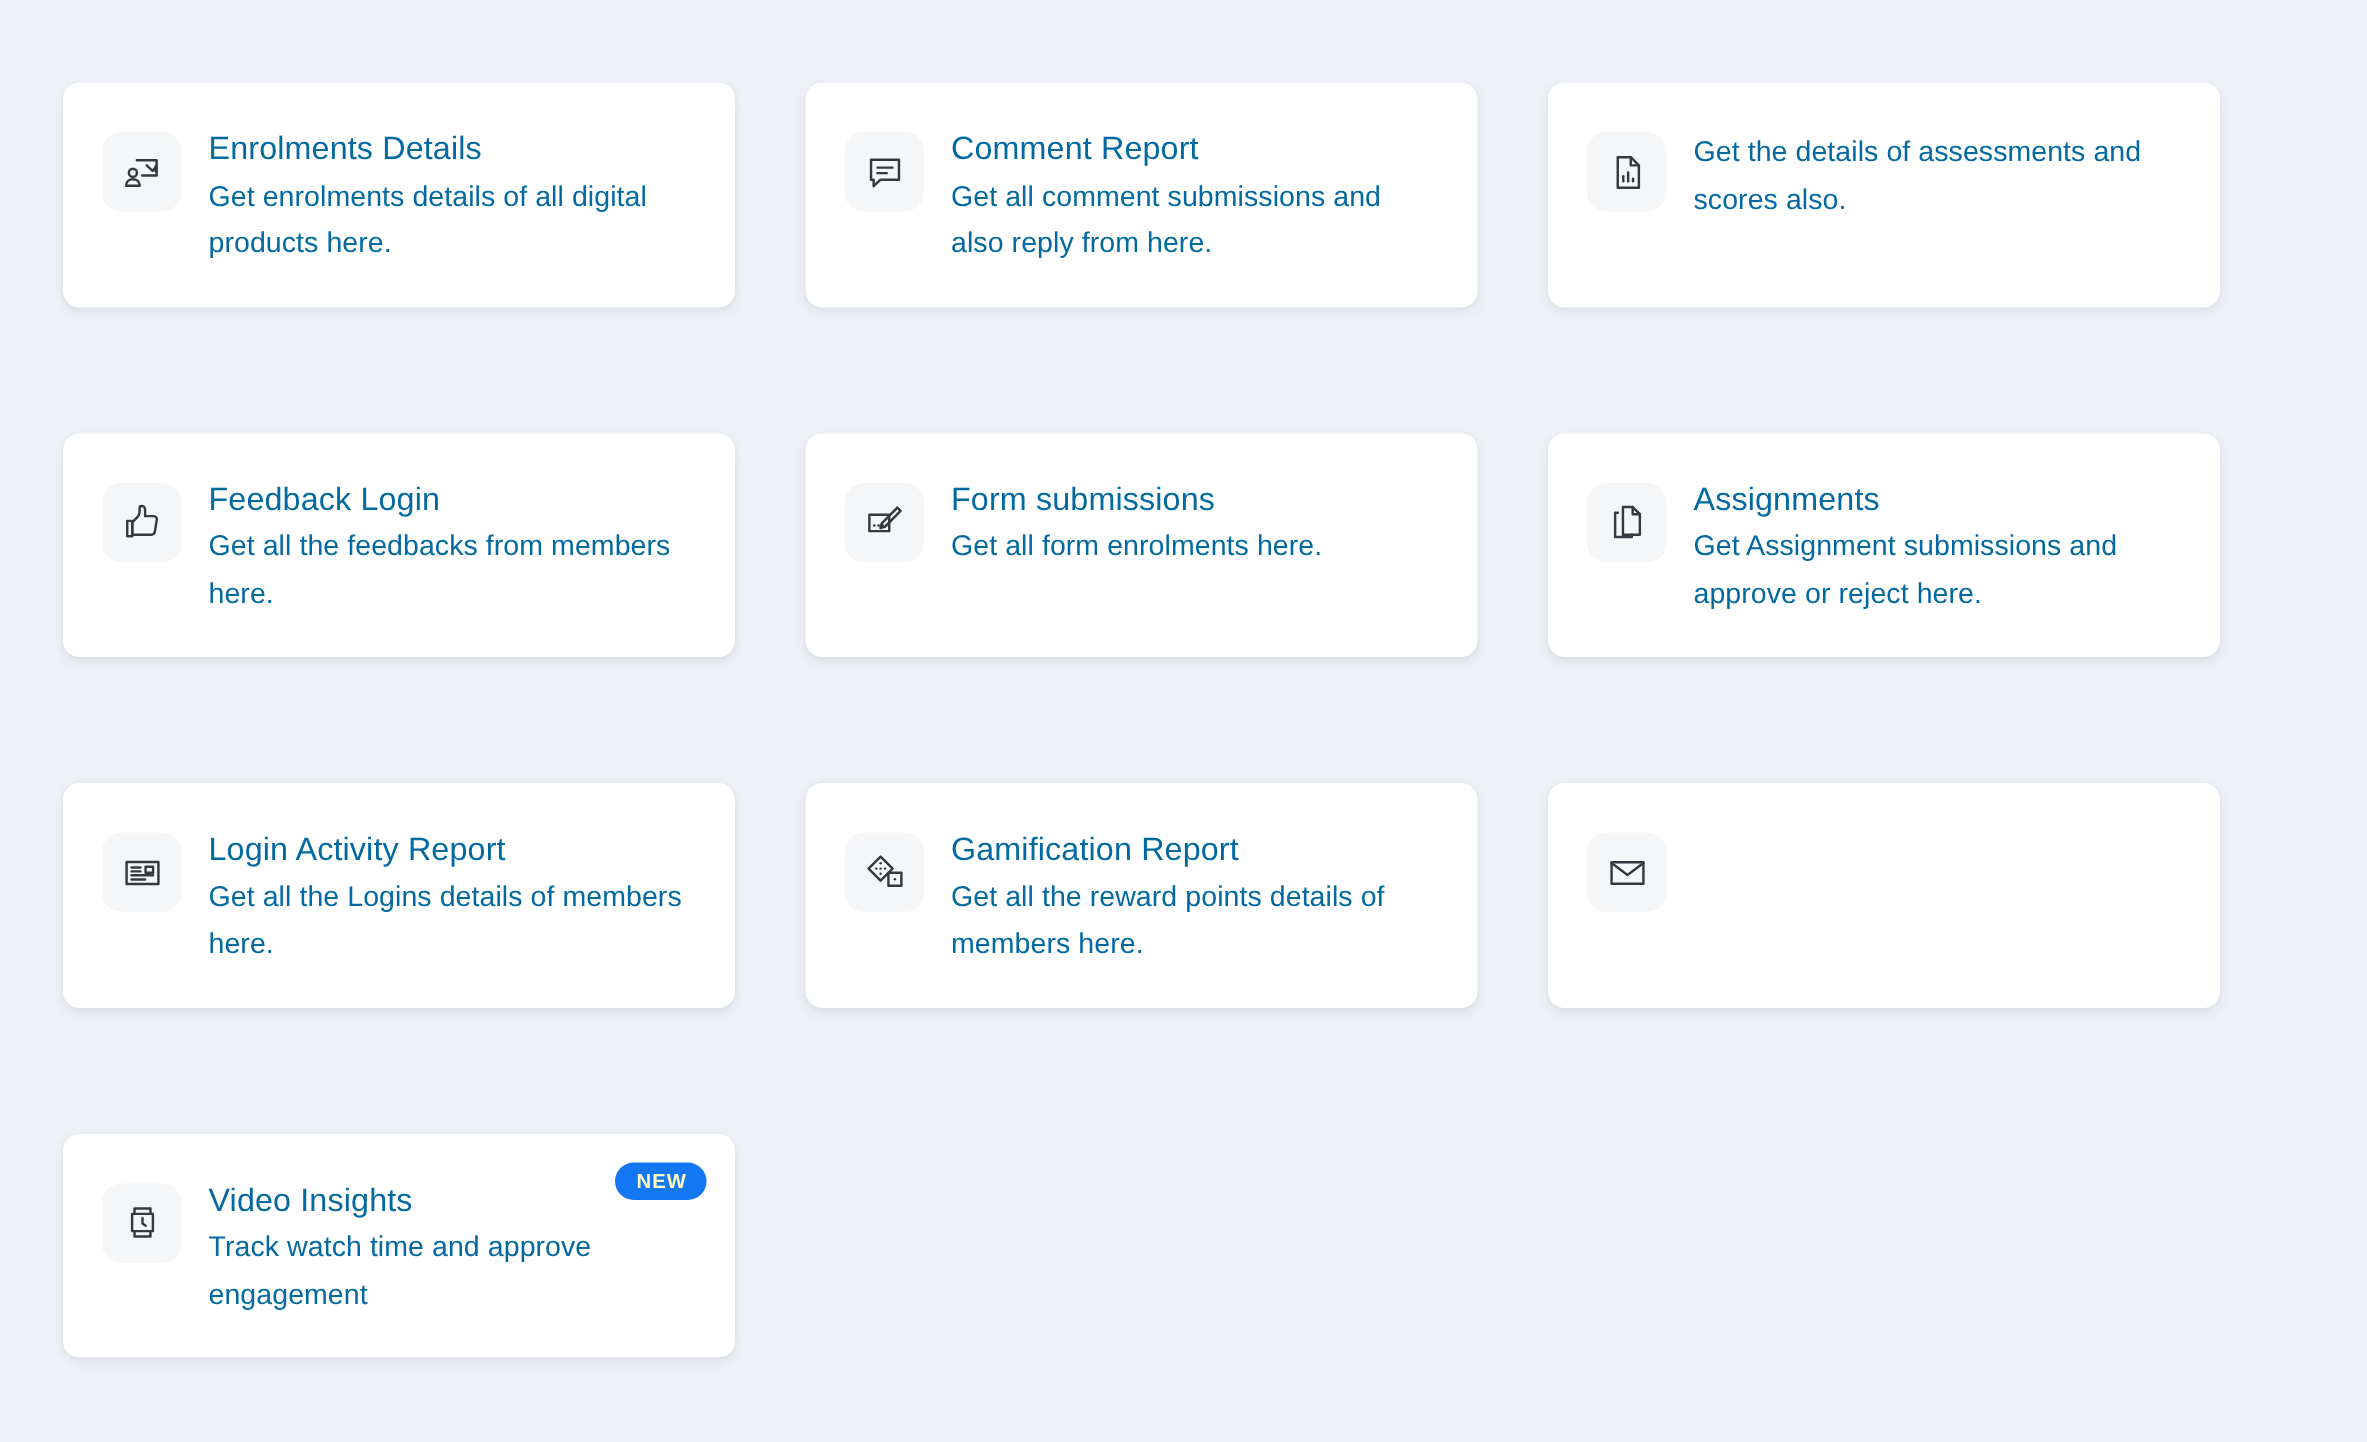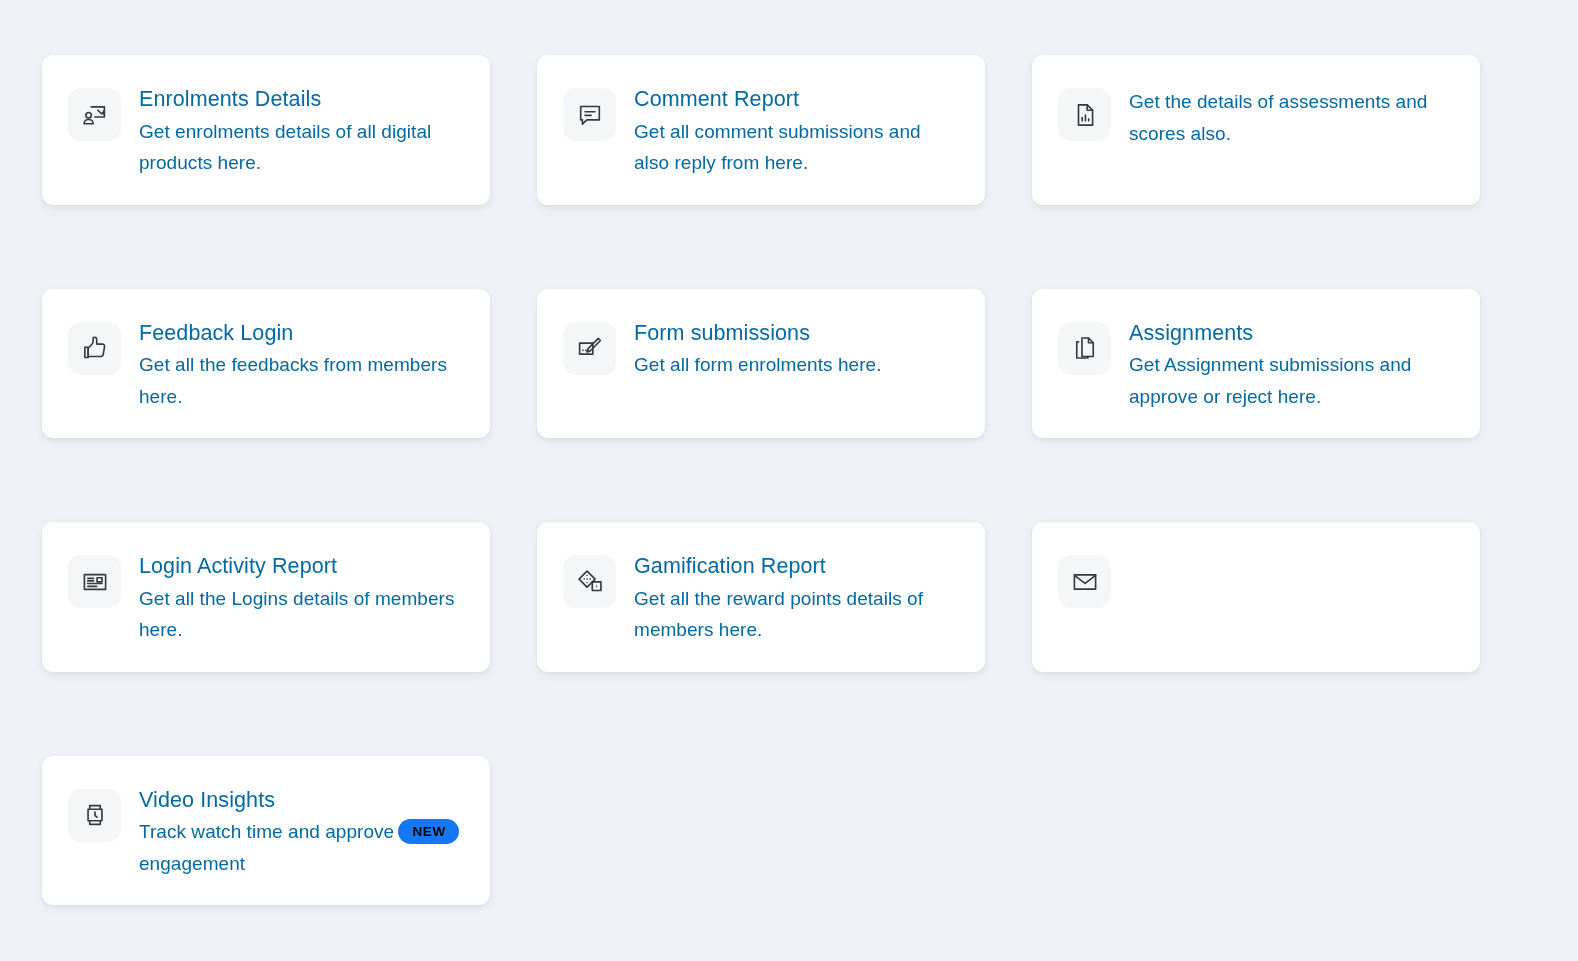--- a/index.html
+++ b/index.html
@@ -83,30 +83,29 @@
     line-height: 1.66;
     color: #0369a1;
     font-weight: 400;
     letter-spacing: 0.05px;
     max-width: 340px;
   }
 
   .new-badge {
     position: absolute;
     top: 19px;
-    right: 31px;
+    right: 19px;
     background: #1478f5;
-    color: #000000;
+    color: #fef9c3;
     font-size: 13.5px;
     font-weight: bold;
     letter-spacing: 0.7px;
     padding: 5px 13px 5px 14px;
     border-radius: 999px;
     line-height: 1.15;
-    margin-top: 44px;
   }
 </style>
 </head>
 <body>
 
 <div id="grid">
     <div class="card">
       <div class="icon-tile">
         <svg viewBox="0 0 24 24">
           <path d="M8.5 4.5h12.2v9.4H11.8"></path>

